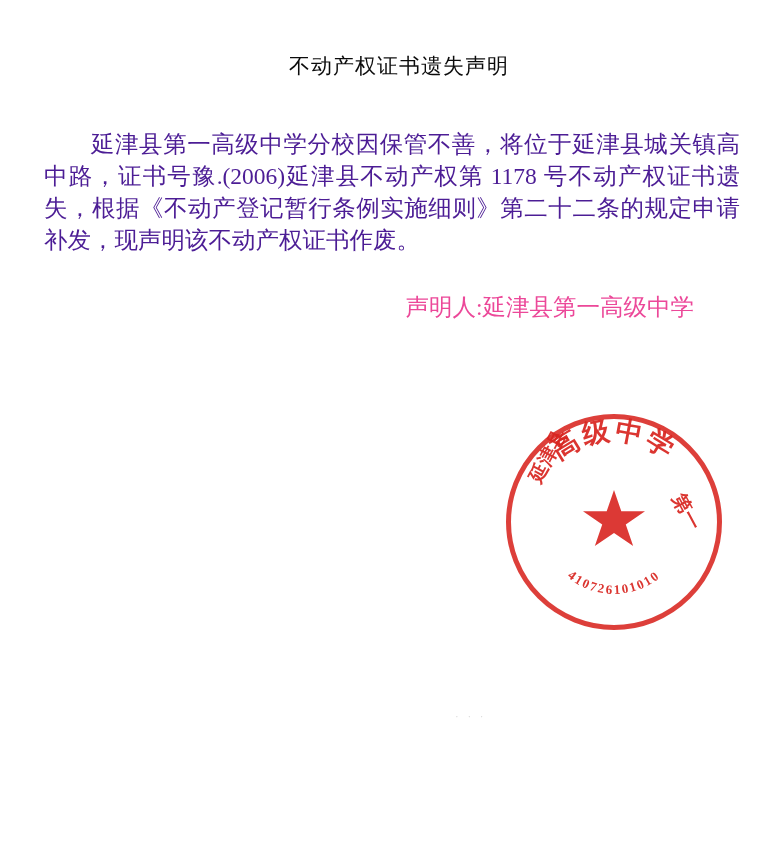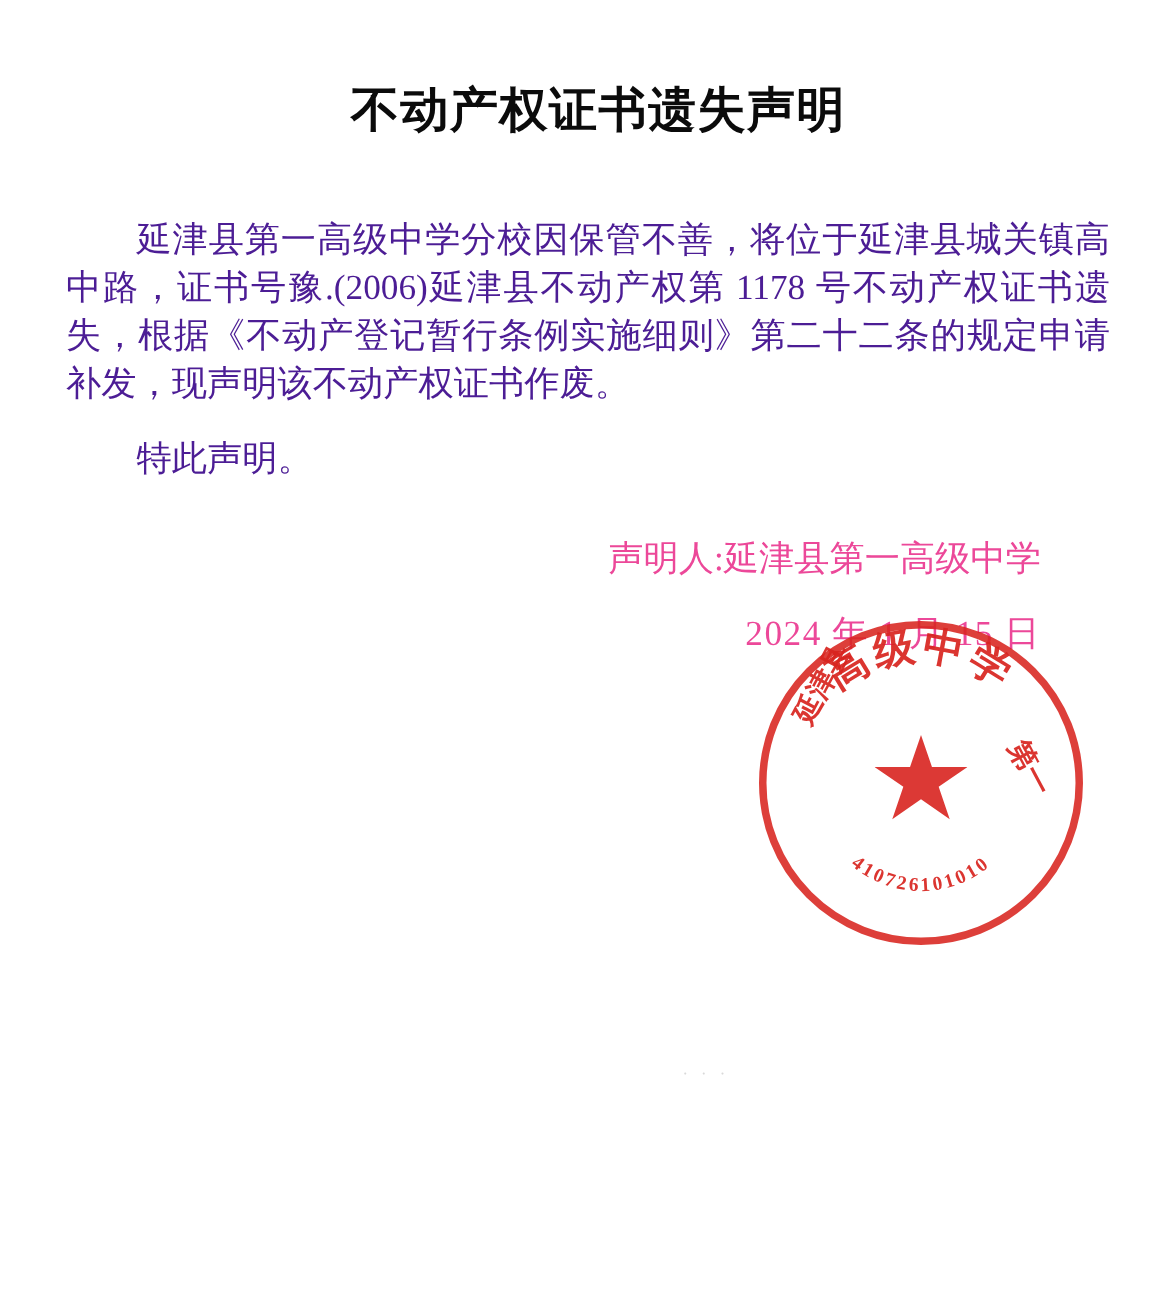--- a/index.html
+++ b/index.html
@@ -16,22 +16,22 @@
     overflow: hidden;
   }
   .page {
     position: relative;
     width: 784px;
     height: 862px;
     box-sizing: border-box;
   }
   .doc-title {
     text-align: center;
-    font-size: 32px;
-    font-weight: bold;
+    font-size: 21px;
+    font-weight: normal;
     letter-spacing: 1px;
     margin: 52px 0 0 14px;
     color: #0b0b0b;
   }
   .body-block {
     margin: 48px 44px 0 44px;
     font-size: 23.5px;
     line-height: 32px;
     text-align: justify;
     text-justify: inter-ideograph;
@@ -123,26 +123,24 @@
 </style>
 </head>
 <body>
 
 <div class="page">
 
   <h1 class="doc-title">不动产权证书遗失声明</h1>
 
   <div class="body-block">
     <p class="para">延津县第一高级中学分校因保管不善，将位于延津县城关镇高中路，证书号豫.(2006)延津县不动产权第 1178 号不动产权证书遗失，根据《不动产登记暂行条例实施细则》第二十二条的规定申请补发，现声明该不动产权证书作废。</p>
-    <p class="para-second">特此声明。</p>
   </div>
 
   <div class="sign-block">
     <div class="sign-line">声明人:延津县第一高级中学</div>
-    <div class="date-line">2024 年 1 月 15 日</div>
   </div>
 
   <div class="seal">
     <div class="seal-ring"></div>
     <svg class="seal-svg" width="216" height="216" viewBox="0 0 216 216">
       <defs>
         <path id="arcTop" d="M 26,108 A 82,82 0 0 1 190,108"></path>
         <path id="arcBottom" d="M 36,108 A 72,72 0 0 0 180,108"></path>
       </defs>
       <text class="seal-text seal-top-text">

